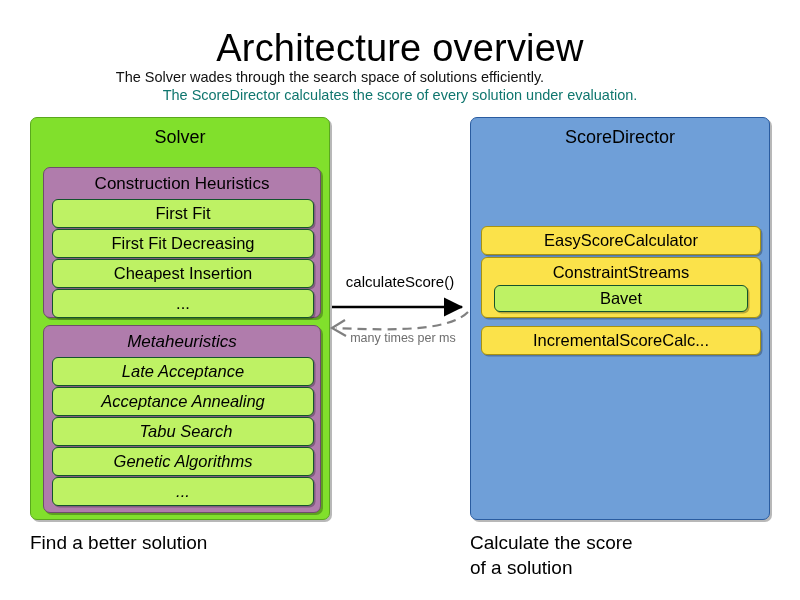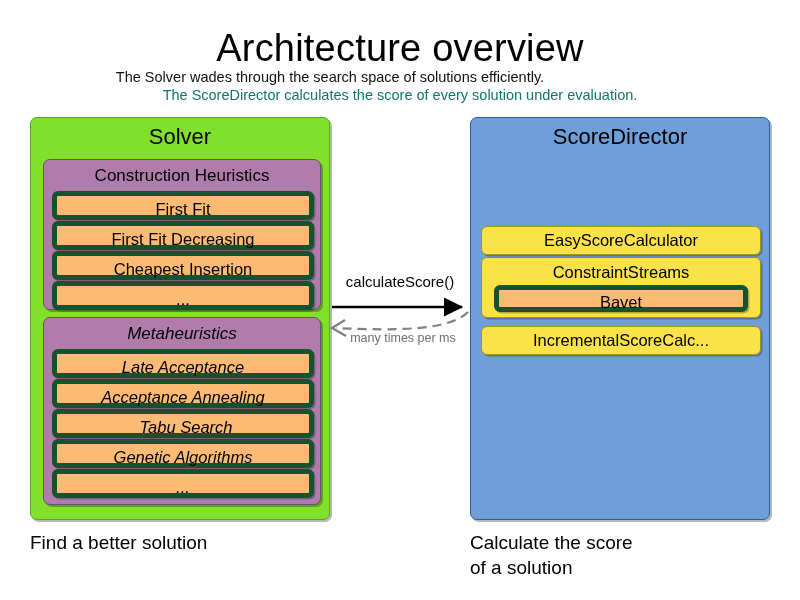--- a/index.html
+++ b/index.html
@@ -78,33 +78,34 @@
     background: #6f9fd8;
     border: 1px solid #2a5ca0;
     box-shadow: 2px 2px 0 rgba(0,0,0,0.28);
   }
   .panel-title {
     position: absolute;
     left: 0;
     top: 7px;
     width: 100%;
     text-align: center;
-    font-size: 22px;
+    font-size: 18px;
     line-height: 24px;
     color: #000;
   }
 
   
   .group-box {
     position: absolute;
     background: #b07cac;
     border: 1px solid #6f4d6c;
     border-radius: 7px;
     box-sizing: border-box;
     box-shadow: 2px 2px 0 rgba(0,0,0,0.28);
+    margin-top: 8px;
   }
   .group-title {
     position: absolute;
     left: 0;
     top: 5px;
     width: 100%;
     text-align: center;
     font-size: 17px;
     line-height: 22px;
     color: #000;
@@ -128,22 +129,22 @@
     position: absolute;
     box-sizing: border-box;
     border-radius: 6px;
     text-align: center;
     font-size: 16.5px;
     line-height: 26px;
     color: #000;
     box-shadow: 1.5px 1.5px 0 rgba(0,0,0,0.26);
   }
   .item-orange {
-    background: #fdba74;
-    border: 5px solid #14532d;
+    background: #bef264;
+    border: 1px solid #14532d;
   }
   .item-yellow {
     background: #fbe24a;
     border: 1px solid #a89210;
   }
 
   
   .solver-item {
     left: 8px;
     width: 262px;

